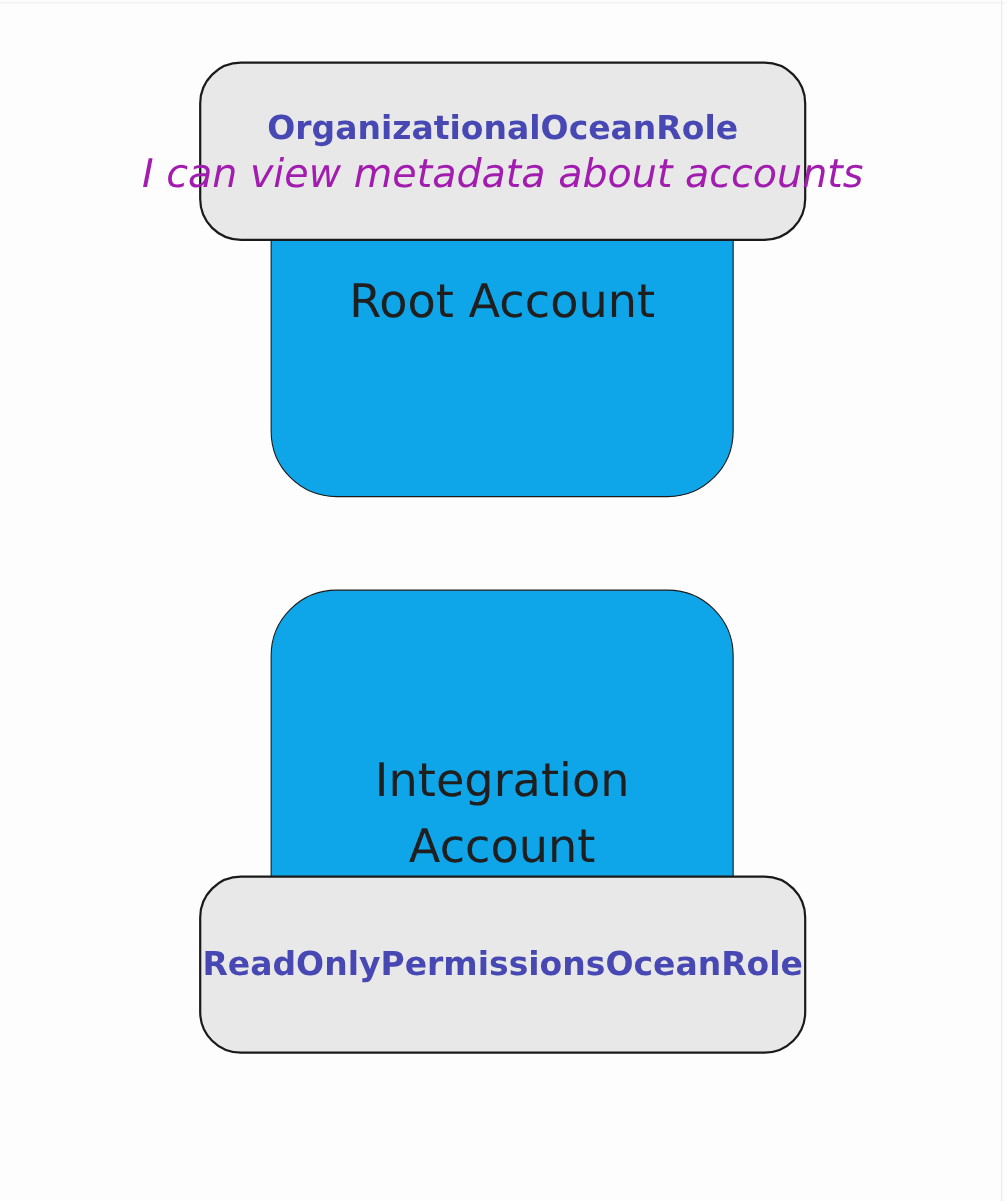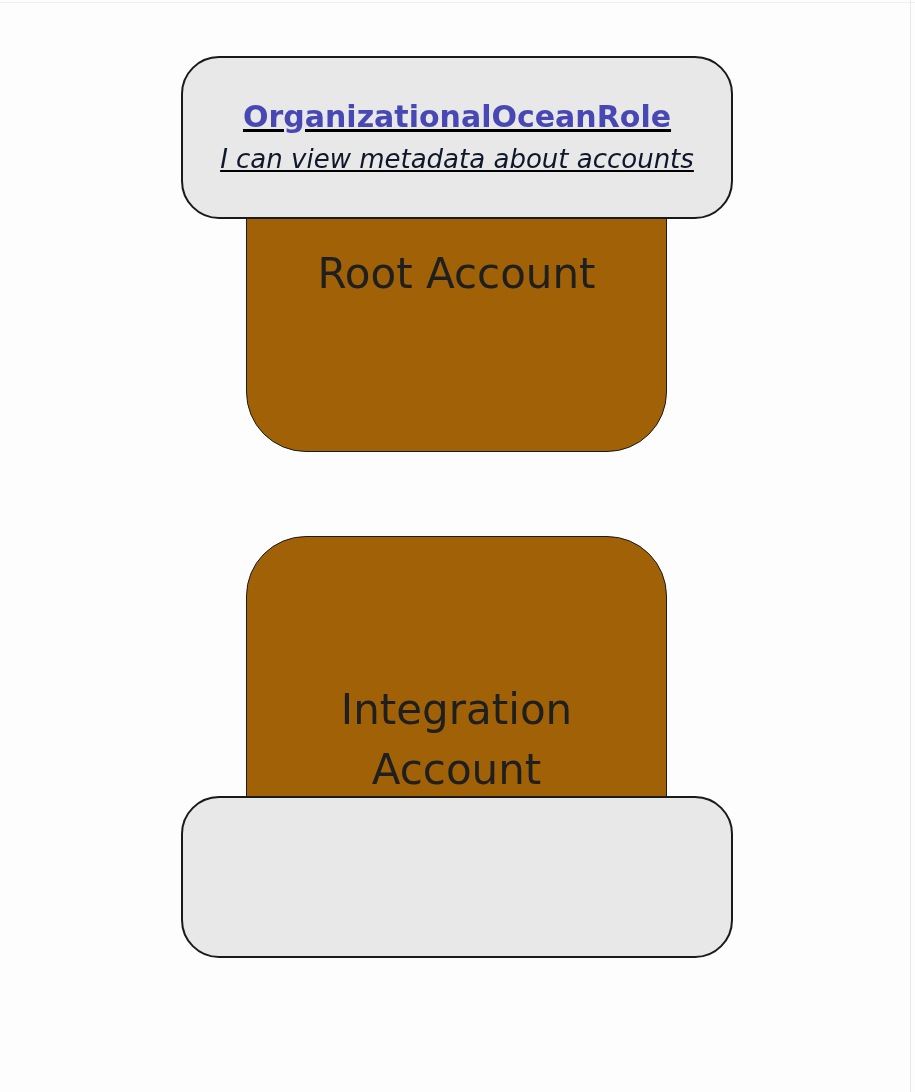--- a/index.html
+++ b/index.html
@@ -27,21 +27,21 @@
     left: 910px; top: 0;
     width: 1px; height: 1092px;
     background: #e9e9e9;
   }
 
   
   .account-box {
     position: absolute;
     left: 246px;
     width: 421px;
-    background: #a16207;
+    background: #0ea5e9;
     border: 1.5px solid #1a1a1a;
     border-radius: 60px;
     box-sizing: border-box;
     z-index: 1;
   }
   .account-box.root {
     top: 130px;
     height: 322px;
   }
   .account-box.integration {
@@ -78,35 +78,35 @@
     background: #e8e8e8;
     border: 2px solid #1a1a1a;
     border-radius: 38px;
     box-sizing: border-box;
     z-index: 2;
     display: flex;
     flex-direction: column;
     align-items: center;
     justify-content: center;
   }
-  .role-badge.top-badge { top: 56px; text-decoration: underline; }
+  .role-badge.top-badge { top: 56px; }
   .role-badge.bottom-badge { top: 796px; height: 162px; }
 
   .role-name {
     font-size: 30px;
     line-height: 42px;
     font-weight: bold;
     color: #4848b4;
     white-space: nowrap;
   }
   .role-desc {
-    font-size: 26px;
+    font-size: 36px;
     line-height: 42px;
     font-style: italic;
-    color: #0f172a;
+    color: #a21caf;
     white-space: nowrap;
   }
 </style>
 </head>
 <body>
 
 <div class="canvas">
 
   <div class="edge-top"></div>
   <div class="edge-right"></div>
@@ -122,15 +122,16 @@
     <div class="role-desc">I can view metadata about accounts</div>
   </div>
 
   <div class="account-box integration">
     <div class="account-label">
       <span class="inner">Integration Account</span>
     </div>
   </div>
 
   <div class="role-badge bottom-badge">
+    <div class="role-name">ReadOnlyPermissionsOceanRole</div>
   </div>
 
 </div>
 
 </body></html>

